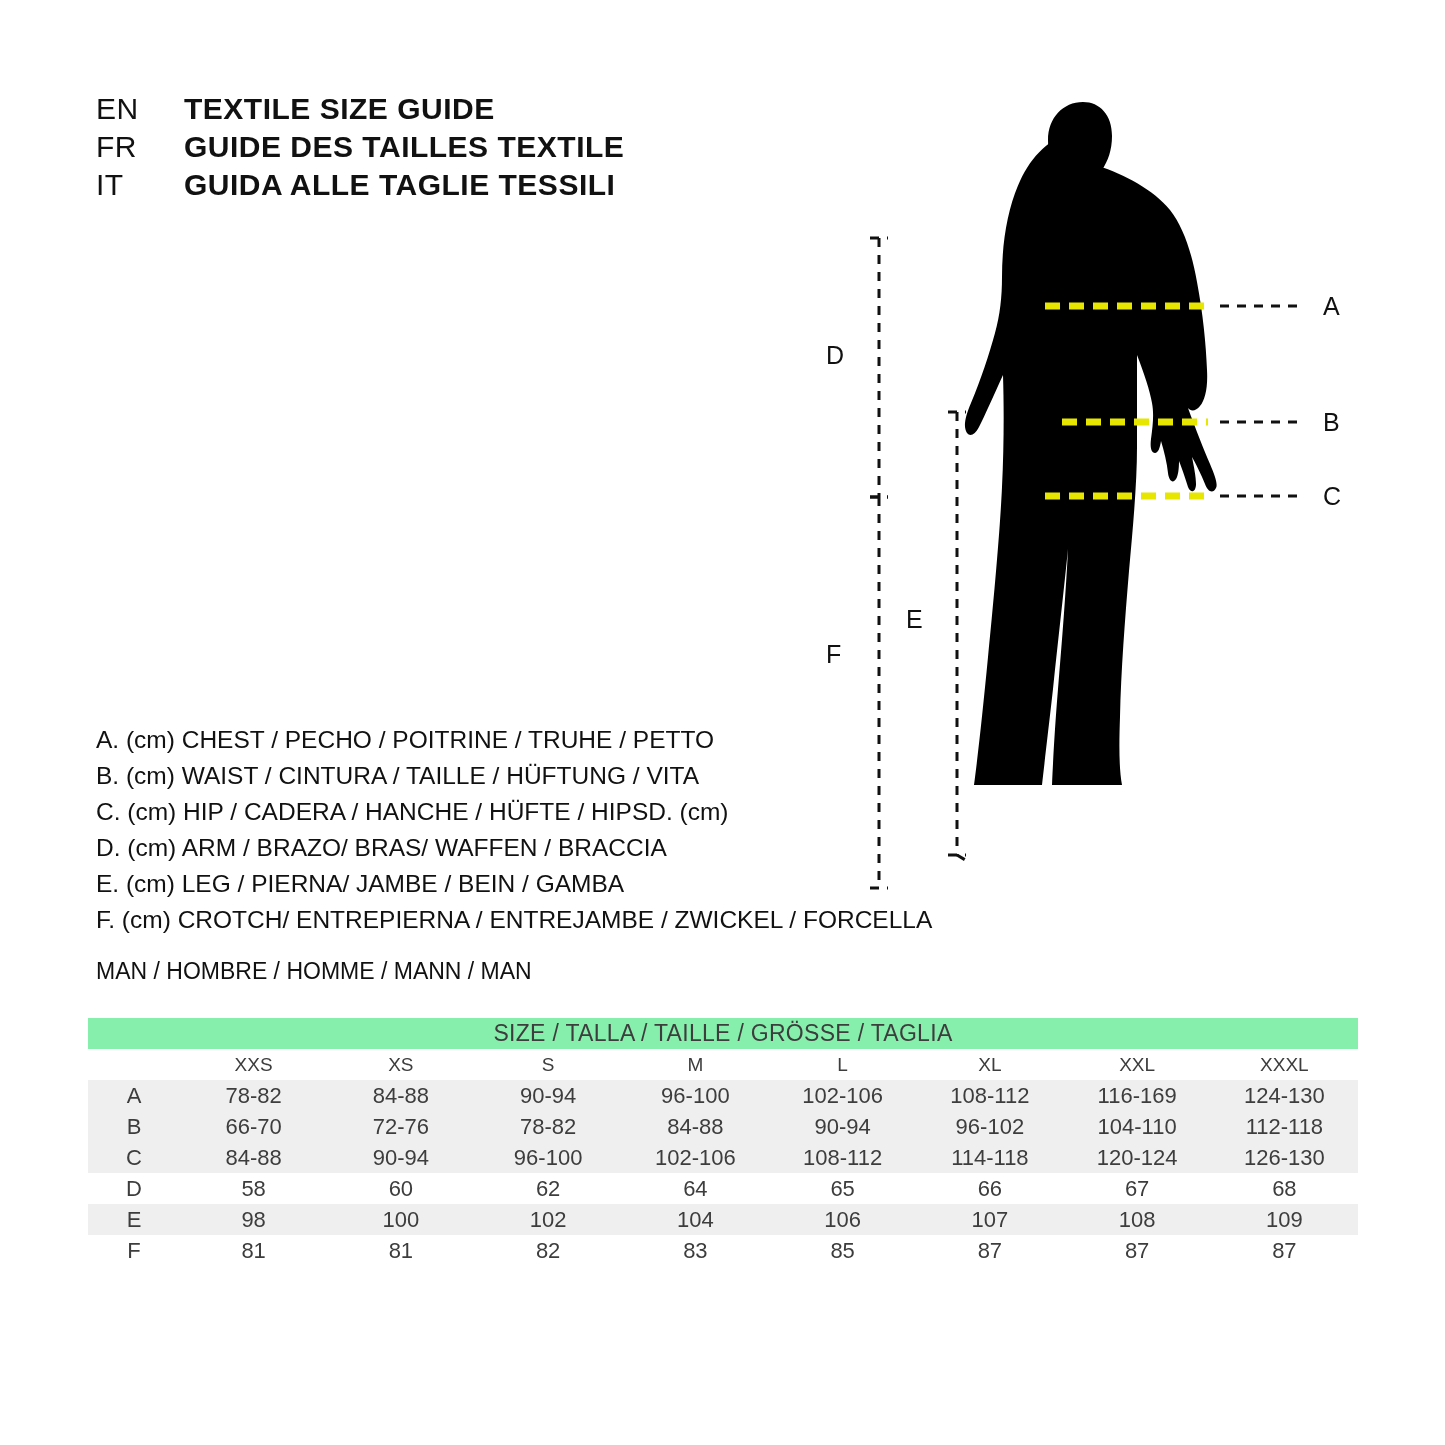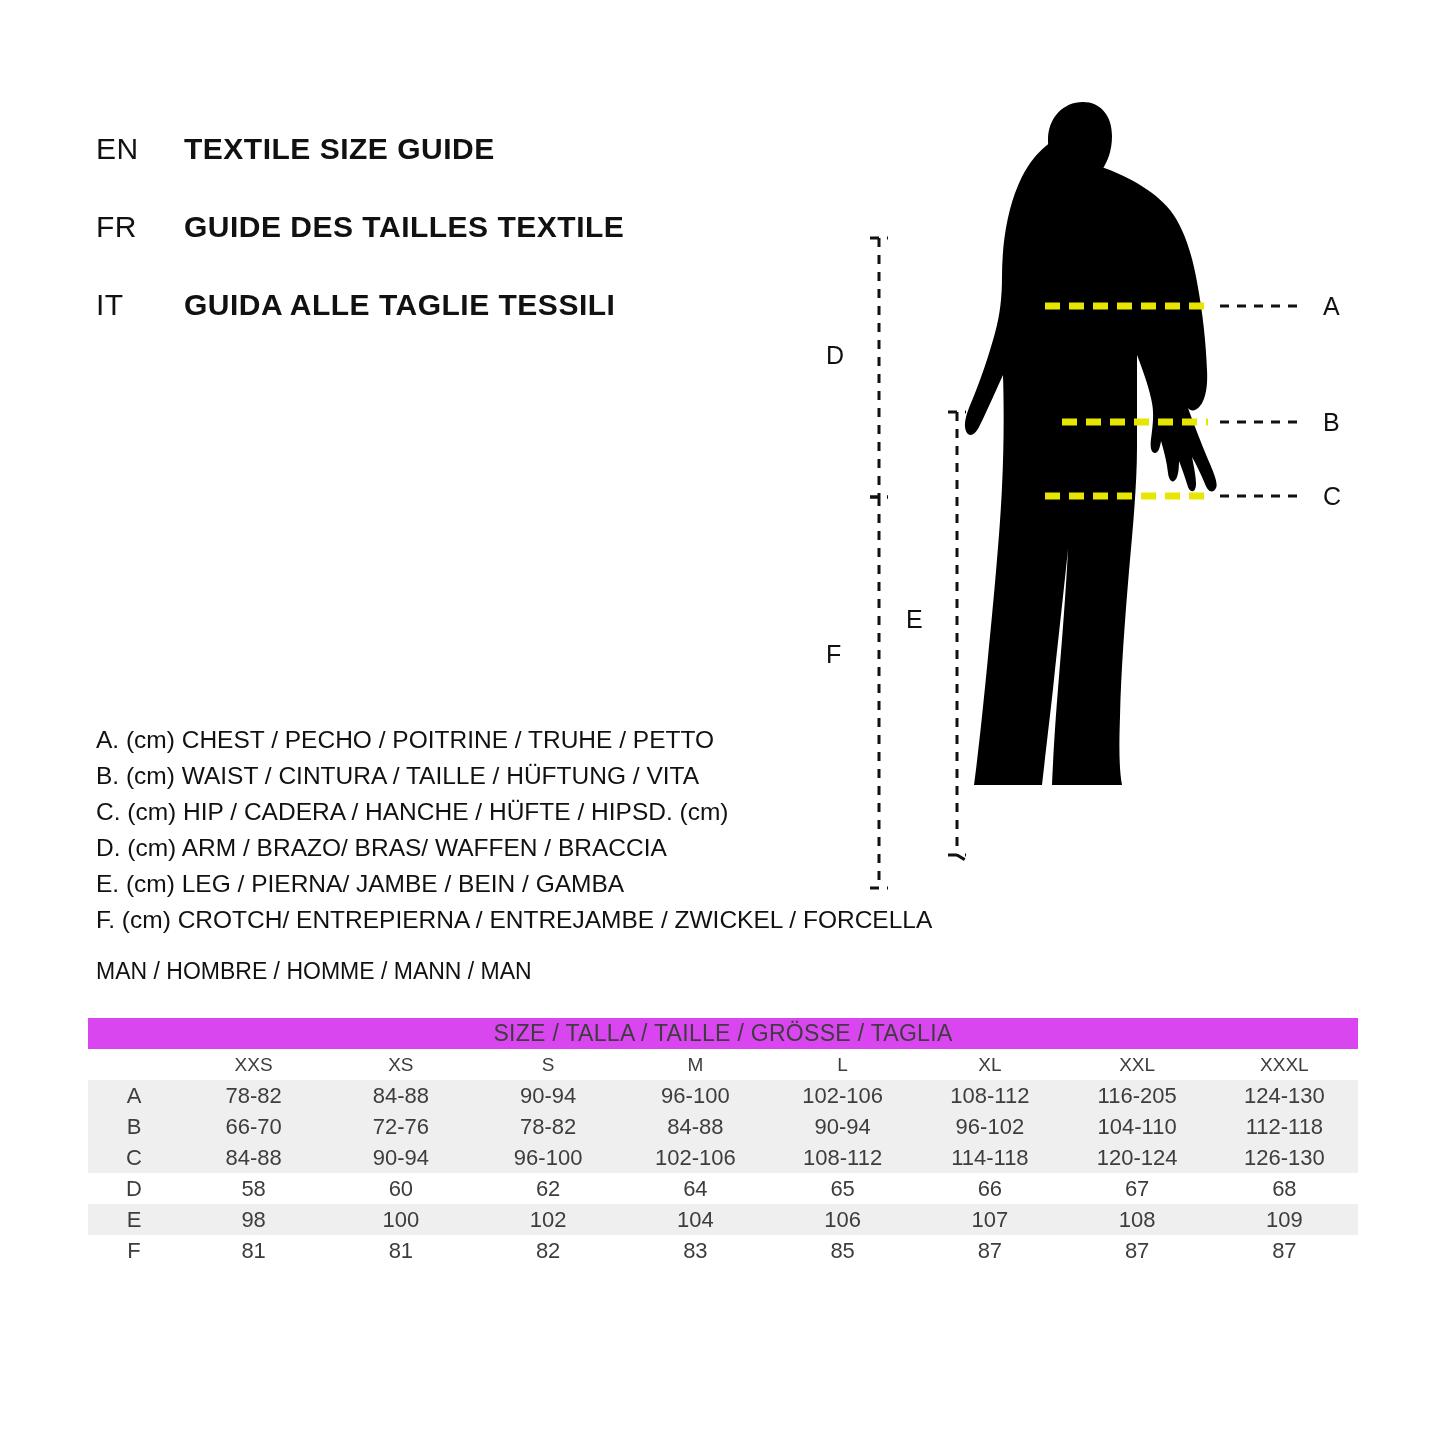--- a/index.html
+++ b/index.html
@@ -23,21 +23,20 @@
     top: 90px;
     width: 700px;
   }
   .title-row {
     display: flex;
     align-items: baseline;
     font-size: 30px;
     letter-spacing: 0.5px;
     line-height: 38px;
     white-space: nowrap;
-    margin-top: 40px;
   }
   .title-lang {
     width: 88px;
     flex: 0 0 88px;
   }
   .title-text {
     flex: 1 1 auto;
     font-weight: bold;
   }
 
@@ -94,21 +93,21 @@
     font-size: 22px;
   }
   table.size-table td, table.size-table th {
     padding: 0;
     height: 31px;
     text-align: center;
     font-weight: normal;
     color: #3d3d3d;
   }
   .hdr-band td {
-    background: #d946ef;
+    background: #86efac;
     text-align: left;
     padding-left: 10px;
     height: 34px;
     font-size: 23px;
     color: #2e2e2e;
     letter-spacing: 0.3px;
   }
   .sizes-row td {
     background: #ffffff;
     font-size: 19px;
@@ -273,21 +272,21 @@
       </tr>
 
       <tr class="shade">
         <td class="rowlabel">A</td>
         <td>78-82</td>
         <td>84-88</td>
         <td>90-94</td>
         <td>96-100</td>
         <td>102-106</td>
         <td>108-112</td>
-        <td>116-205</td>
+        <td>116-169</td>
         <td>124-130</td>
       </tr>
 
       <tr class="shade">
         <td class="rowlabel">B</td>
         <td>66-70</td>
         <td>72-76</td>
         <td>78-82</td>
         <td>84-88</td>
         <td>90-94</td>

